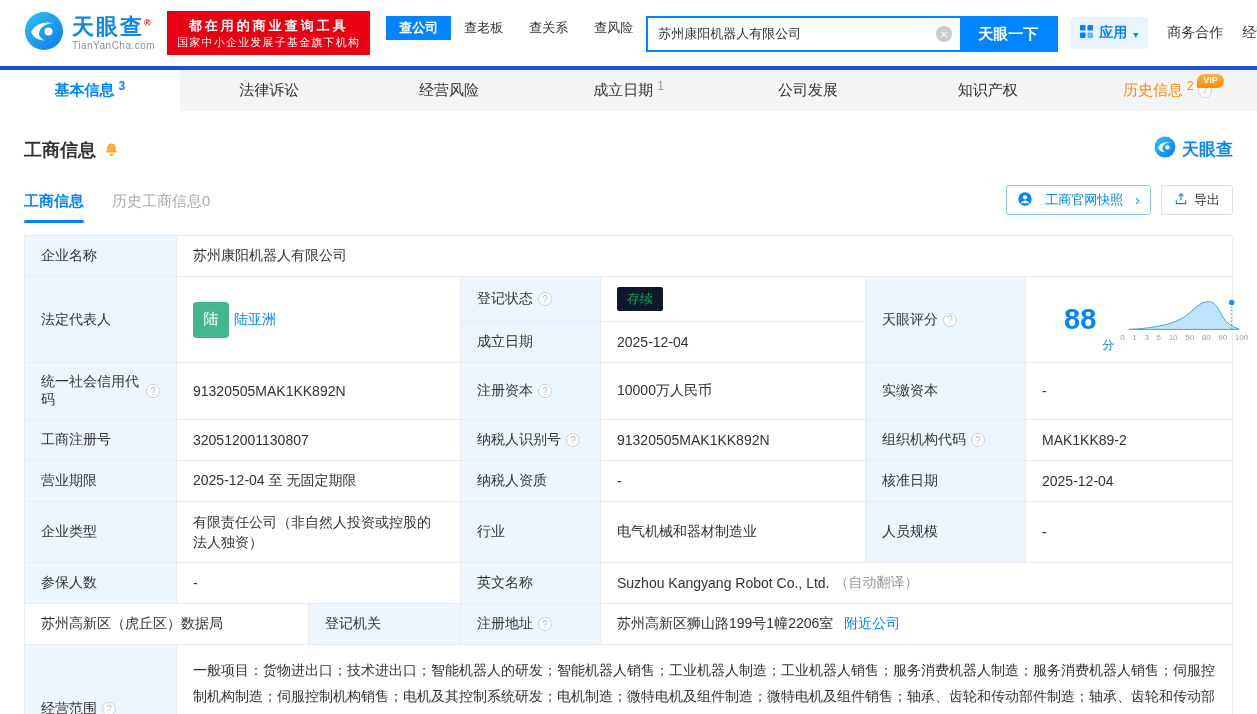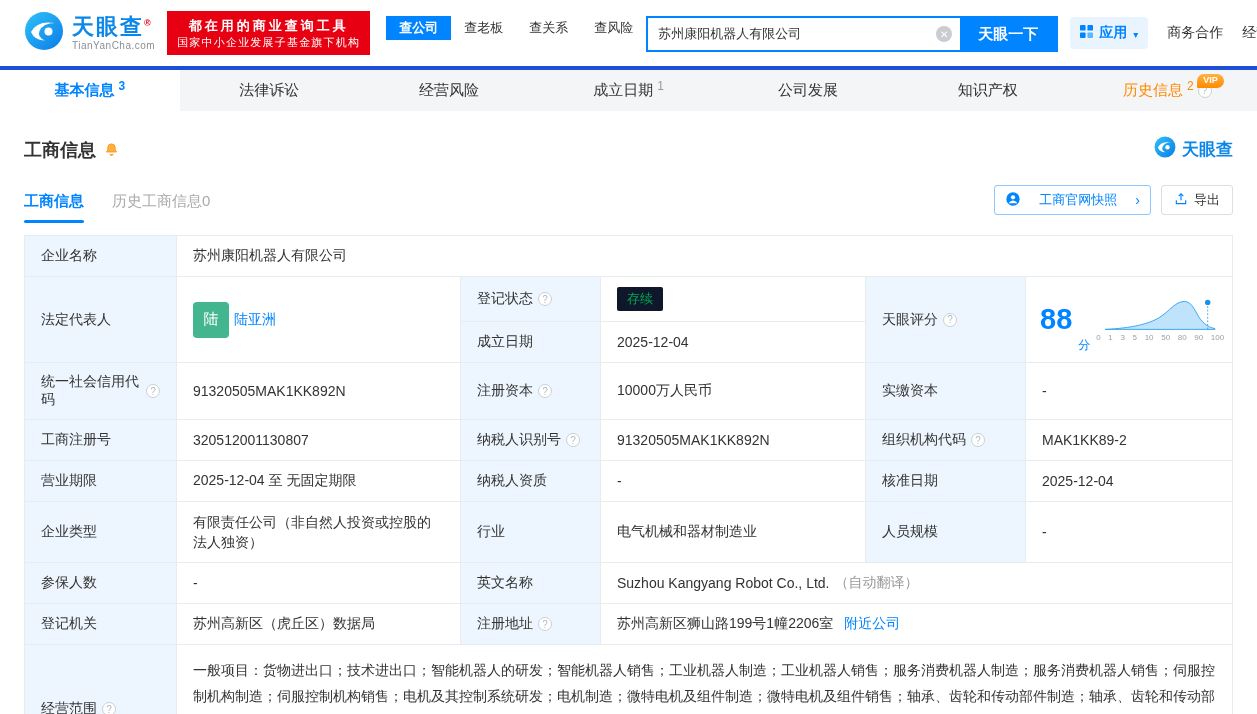--- a/index.html
+++ b/index.html
@@ -53,21 +53,21 @@
   .section-header{display:flex; align-items:center; margin-top:25px;}
   .section-title{font-size:18px; font-weight:bold;}
   .section-bell{margin-left:8px; display:flex;}
   .watermark{margin-left:auto; display:flex; align-items:center; gap:6px; color:#0b87e9; font-weight:bold; font-size:17px;}
   .subtabs{display:flex; align-items:flex-end; margin-top:22px;}
   .subtab{font-size:15px; margin-right:28px; position:relative; padding-bottom:12px; cursor:pointer;}
   .subtab.active{color:var(--blue); font-weight:bold;}
   .subtab.active::after{content:""; position:absolute; left:0; right:0; bottom:0; height:3px; background:var(--blue); border-radius:2px;}
   .subtab.inactive{color:#aaa;}
   .actions{margin-left:auto; display:flex; gap:10px; padding-bottom:8px;}
-  .btn-snapshot{display:flex; align-items:center; gap:18px; border:1px solid #8ec7ff; color:var(--blue); background:#fff; height:30px; padding:0 10px; border-radius:3px; font-size:13px; cursor:pointer;}
+  .btn-snapshot{display:flex; align-items:center; gap:12px; border:1px solid #8ec7ff; color:var(--blue); background:#fff; height:30px; padding:0 10px; border-radius:3px; font-size:13px; cursor:pointer;}
   .chev-right::after{content:"›"; font-size:14px;}
   .btn-export{display:flex; align-items:center; gap:6px; border:1px solid #dcdfe3; color:#333; background:#fff; height:30px; padding:0 12px; border-radius:3px; font-size:13px; cursor:pointer;}
   
   .info-table{border:1px solid var(--border); margin-top:12px; font-size:14px;}
   .t-row{display:flex; border-bottom:1px solid var(--border);}
   .t-row:last-child{border-bottom:none;}
   .cell{padding:10px 16px; min-height:40px; display:flex; align-items:center; gap:5px;}
   .br{border-right:1px solid var(--border);}
   .lbl{background:var(--label-bg);}
   .c1{width:152px; flex:none;}
@@ -81,21 +81,21 @@
   .h60{min-height:60px;}
   .wrap2{line-height:20px; padding-top:8px; padding-bottom:8px;}
   .mid-col{width:405px; flex:none; display:flex; flex-direction:column;}
   .mid-row{display:flex; flex:1;}
   .mid-row.bb{border-bottom:1px solid var(--border);}
   .c4f{flex:1;}
   .avatar{width:36px; height:36px; background:#43b690; border-radius:4px; color:#fff; font-size:15px; display:flex; align-items:center; justify-content:center; flex:none; cursor:pointer;}
   .link{color:var(--blue); text-decoration:none; cursor:pointer;}
   .badge-green{background:#0f172a; color:#00a455; font-size:13px; padding:3px 10px; border-radius:2px;}
   .note{color:#999;}
-  .score-cell{padding:0 6px 0 14px; gap:6px;}
+  .score-cell{padding:0 6px 0 14px; gap:6px;margin-left:24px;}
   .score-num{font-size:29px; font-weight:bold; color:var(--blue); line-height:1;}
   .score-unit{font-size:12px; color:var(--blue); align-self:flex-end; margin-bottom:8px;}
   .chart-wrap{display:flex; flex-direction:column; width:128px;}
   .score-axis{display:flex; justify-content:space-between; font-size:8px; color:#9aa2aa; line-height:1; margin-top:1px;}
   .scope-val{display:block; padding:12px 16px; line-height:26px;}
 </style>
 </head>
 <body>
 
 <header class="top-header">
@@ -389,24 +389,24 @@
       <div class="cell lbl c3 br">
           <span>英文名称</span>
         </div>
       <div class="cell val cfill">
         <span>Suzhou Kangyang Robot Co., Ltd.</span>
         <span class="note">（自动翻译）</span>
       </div>
     </div>
 
     <div class="t-row">
+      <div class="cell val c2 br">苏州高新区（虎丘区）数据局</div>
       <div class="cell lbl c1 br">
           <span>登记机关</span>
         </div>
-      <div class="cell val c2 br">苏州高新区（虎丘区）数据局</div>
       <div class="cell lbl c3 br">
           <span>注册地址</span>
           <span class="help"></span>
         </div>
       <div class="cell val cfill">
         <span>苏州高新区狮山路199号1幢2206室</span>
         <a class="link" style="margin-left:6px;">附近公司</a>
       </div>
     </div>
 

